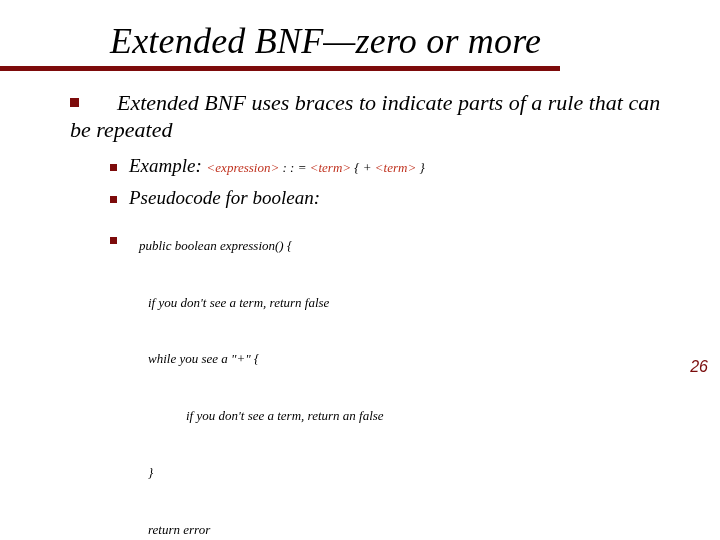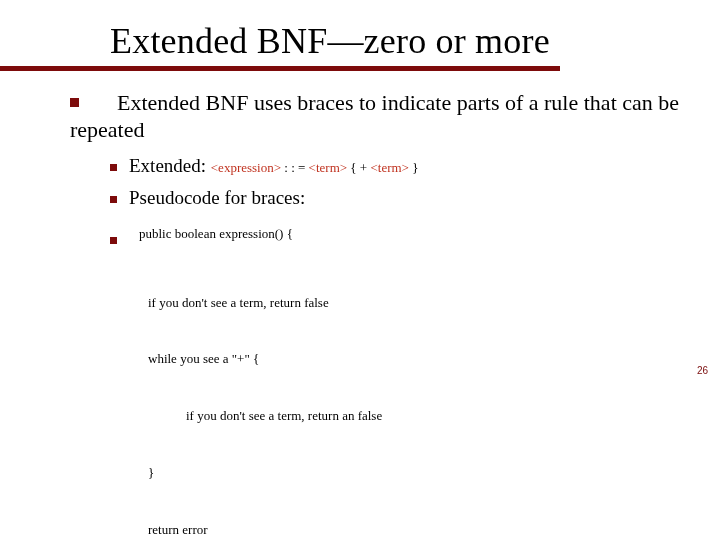--- a/index.html
+++ b/index.html
@@ -11,20 +11,21 @@
     font-family: "Times New Roman", Times, serif;
     color: #000;
     overflow: hidden;
     position: relative;
   }
   .slide {
     width: 720px;
     height: 384px;
     position: relative;
     box-sizing: border-box;
+    font-style: italic;
   }
   .title {
     position: absolute;
     top: 20px;
     left: 110px;
     font-size: 36px;
     font-weight: normal;
     letter-spacing: 0.2px;
   }
   .underline {
@@ -83,29 +84,29 @@
   }
   .red { color: #c0321f; }
   .codeblock {
     padding-left: 40px;
     margin-top: 14px;
     font-size: 18.5px;
   }
   .codeblock .line { display:block;margin-top:41px; }
   .codeblock .ind1 { padding-left: 38px; }
   .codeblock .ind2 { padding-left: 76px; }
-  .codeblock .headrow { display:flex; align-items:flex-start; }
+  .codeblock .headrow { display:flex; align-items:flex-end; }
   .codeblock .headrow .sq-wrap { flex:0 0 auto; padding-top:5px; margin-right:12px;}
   .codeblock .headrow .comic { flex:1 1 auto; }
   .page-num {
     position: absolute;
     right: 12px;
     bottom: 8px;
     font-family: Arial, Helvetica, sans-serif;
-    font-size: 10px;
+    font-size: 16px;
     color: #7a0c0c;
   }
 </style>
 </head>
 <body>
 <div class="slide">
 
   <div class="title">Extended BNF—zero or more</div>
   <div class="underline"></div>
 
@@ -113,36 +114,36 @@
 
     <div class="lvl1">
       <span class="bullet-sq"></span><span class="text lvl1-content">Extended BNF uses braces to indicate parts of a rule that can be repeated</span>
     </div>
 
     <div class="sublist">
 
       <div class="subitem">
         <span class="sq-wrap"><span class="bullet-sq small"></span></span>
         <span class="stext">
-          <span>Extended:  </span>
+          <span>Example:  </span>
           <span class="comic">
             <span class="red">&lt;expression&gt;</span>
             <span> : : = </span>
             <span class="red">&lt;term&gt;</span>
             <span> { </span>
             <span>+ </span>
             <span class="red">&lt;term&gt;</span>
             <span> }</span>
           </span>
         </span>
       </div>
 
       <div class="subitem">
         <span class="sq-wrap"><span class="bullet-sq small"></span></span>
-        <span class="stext">Pseudocode for braces:</span>
+        <span class="stext">Pseudocode for boolean:</span>
       </div>
 
     </div>
 
     <div class="codeblock">
       <div class="headrow">
         <span class="sq-wrap"><span class="bullet-sq small"></span></span>
         <span class="comic">public boolean expression() {</span>
       </div>
       <span class="line comic ind1">if you don't see a term, return false</span>

